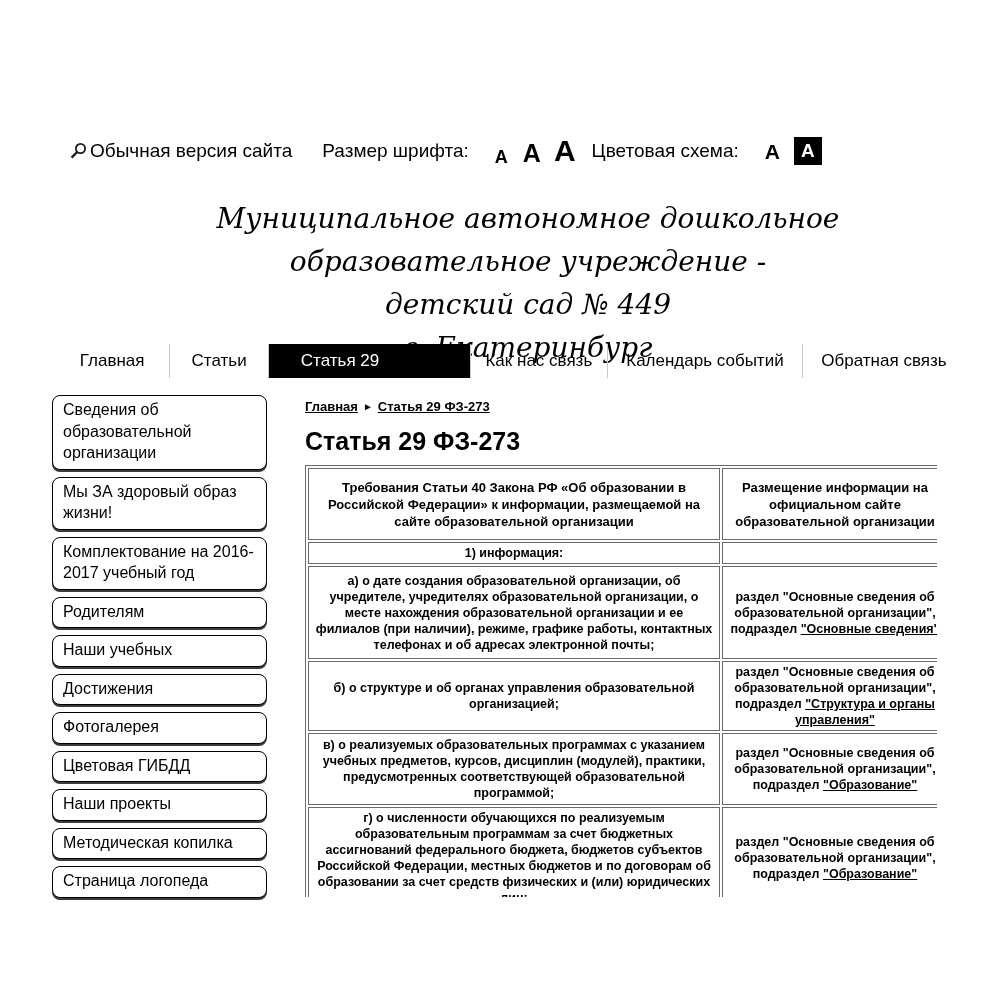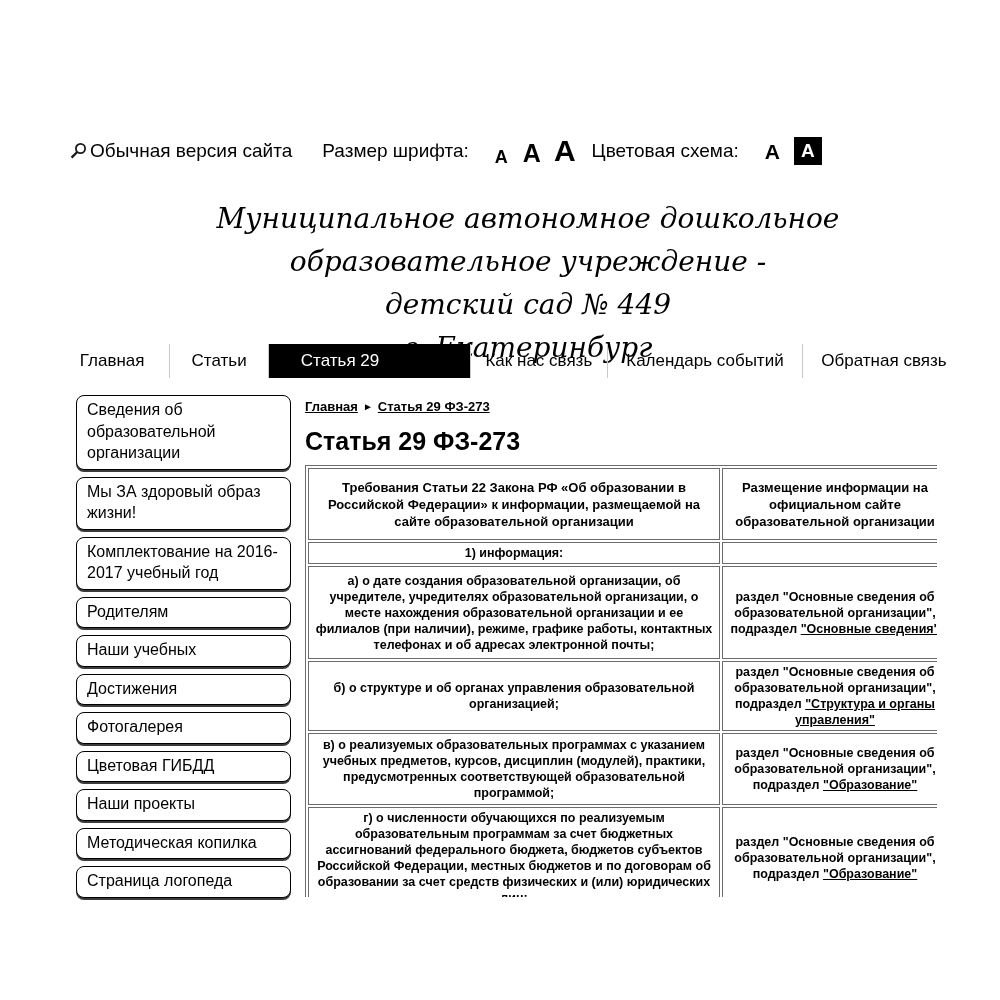--- a/index.html
+++ b/index.html
@@ -24,21 +24,21 @@
   
   .site-title { position:absolute; top:197px; left:53px; width:950px; text-align:center;
     font-family:"DejaVu Serif","Liberation Serif",serif; font-style:italic; font-size:28px; line-height:43px; }
   
   .nav { position:absolute; top:344px; left:55px; width:910px; height:34px; display:flex; font-size:17px; }
   .nav-item { display:flex; align-items:center; justify-content:center; border-left:1px solid #c9c9c9; cursor:pointer; }
   .nav-item:first-child { border-left:none; }
   .nav-item .nav-link { padding:0 6px; }
   .nav-item.active .nav-link { background:#000; color:#fff; height:34px; line-height:34px; padding:0 32px; }
   
-  .sidebar { position:absolute; top:395px; left:76px; width:215px; }
+  .sidebar { position:absolute; top:395px; left:52px; width:215px; }
   .side-item { box-sizing:border-box; width:215px; background:#fff; border:1px solid #000; border-radius:8px;
     box-shadow:0 2px 0 rgba(25,25,25,0.85); padding:3px 10px 5px; margin-bottom:7px;
     font-size:16px; line-height:21.5px; cursor:pointer; }
   
   .main { position:absolute; left:305px; top:399px; width:632px; }
   .breadcrumb { font-size:13px; font-weight:bold; }
   .breadcrumb a { color:#000; text-decoration:underline; cursor:pointer; }
   .breadcrumb .sep { font-size:10px; margin:0 5px; position:relative; top:-1px; }
   .page-title { font-size:25px; font-weight:bold; margin:13px 0 0 0; }
   .table-wrap { height:432px; overflow:hidden; margin-top:9px; }
@@ -118,21 +118,21 @@
 <div class="main">
   <div class="breadcrumb">
     <a>Главная</a><span class="sep">►</span><a>Статья 29 ФЗ-273</a>
   </div>
   <h1 class="page-title">Статья 29 ФЗ-273</h1>
 
   <div class="table-wrap">
     <table class="req">
       <tbody>
         <tr style="height:72px">
-          <td class="cl hd">Требования Статьи 22 Закона РФ «Об образовании в Российской Федерации» к информации, размещаемой на сайте образовательной организации</td>
+          <td class="cl hd">Требования Статьи 40 Закона РФ «Об образовании в Российской Федерации» к информации, размещаемой на сайте образовательной организации</td>
           <td class="cr hd">Размещение информации на официальном сайте образовательной организации</td>
         </tr>
         <tr style="height:22px">
           <td class="cl">1) информация:</td>
           <td class="cr"></td>
         </tr>
         <tr style="height:93px">
           <td class="cl">а) о дате создания образовательной организации, об учредителе, учредителях образовательной организации, о месте нахождения образовательной организации и ее филиалов (при наличии), режиме, графике работы, контактных телефонах и об адресах электронной почты;</td>
           <td class="cr"><span>раздел "Основные сведения об образовательной организации", подраздел </span><a class="cell-link">"Основные сведения"</a></td>
         </tr>

